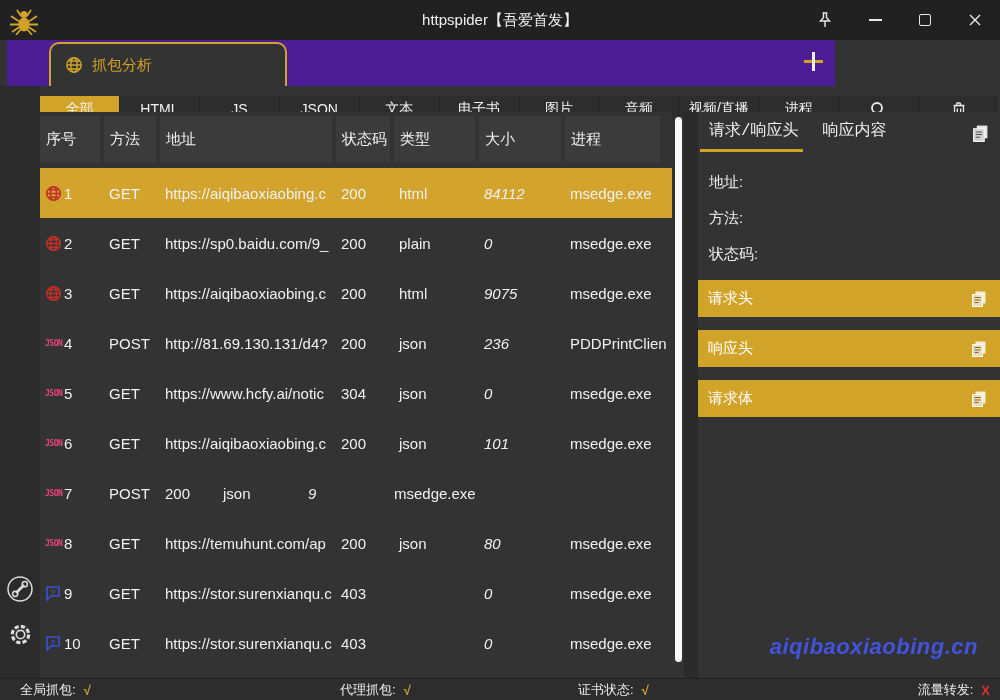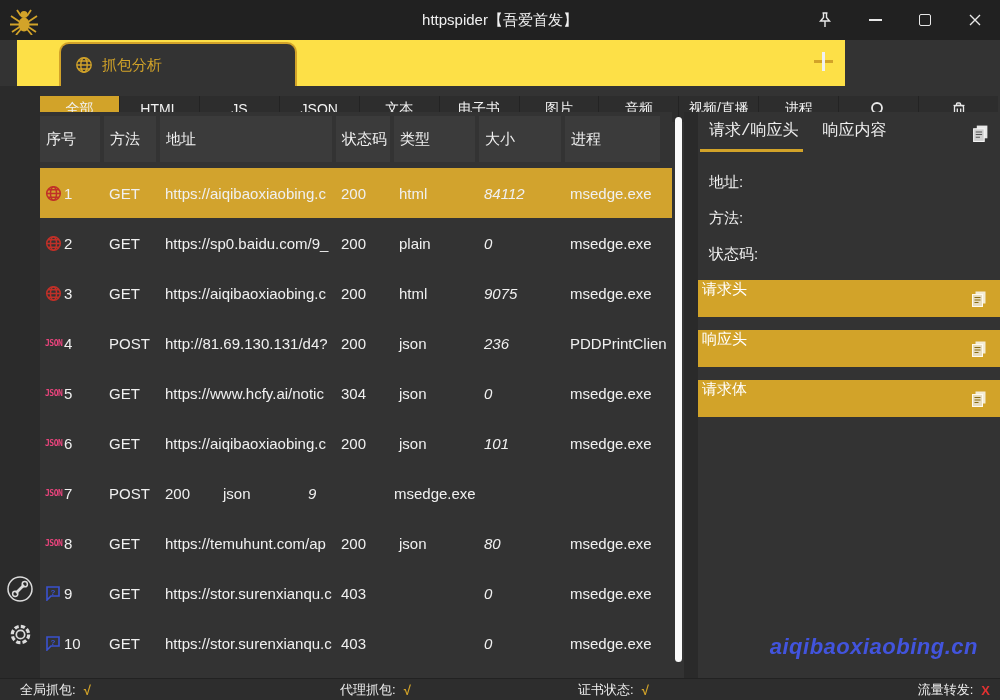--- a/index.html
+++ b/index.html
@@ -12,21 +12,21 @@
   .logo { width:34px; height:34px; margin-left:7px; display:flex; align-items:center; justify-content:center; }
   .menus { display:flex; margin-left:14px; }
   .menu-item { width:58px; text-align:center; font-size:15px; color:#f2f2f2; cursor:default; }
   .win-title { position:absolute; left:50%; top:0; height:40px; line-height:40px; transform:translateX(-50%); font-size:15px; }
   .win-controls { position:absolute; right:0; top:0; height:40px; display:flex; }
   .win-btn { width:50px; height:40px; display:flex; align-items:center; justify-content:center; }
   .min-glyph { width:13px; height:2px; background:#e8e8e8; }
   .max-glyph { width:12px; height:12px; border:1.6px solid #e8e8e8; border-radius:2px; }
 
   
-  .tabbar { position:absolute; top:40px; left:17px; width:828px; height:46px; background:#fde047; }
+  .tabbar { position:absolute; top:40px; left:7px; width:828px; height:46px; background:#4c1d95; }
   .capture-tab { position:absolute; left:42px; top:2px; width:238px; height:44px; background:#333;
     border:2px solid #d2a329; border-bottom:none; border-radius:10px 10px 0 0;
     display:flex; align-items:center; padding-left:14px; color:#d2a329; }
   .capture-tab .tab-label { margin-left:9px; font-size:15px; }
   .add-btn { position:absolute; right:12px; top:12px; width:19px; height:19px; }
   .add-btn .ph { position:absolute; left:0; top:8px; width:19px; height:3px; background:#d2a329; }
   .add-btn .pv { position:absolute; left:8px; top:0; width:3px; height:19px; background:#f0f0f0; }
 
   
   .filterbar { position:absolute; top:96px; left:40px; width:958px; height:26px; display:flex; background:#2d2d2d; }
@@ -62,22 +62,22 @@
 
   
   .panel { position:absolute; left:698px; top:112px; width:302px; height:566px; background:#333; }
   .panel-tabs { position:relative; height:42px; display:flex; align-items:center; padding-left:11px; gap:24px; }
   .panel-tab { position:relative; font-size:16px; height:42px; line-height:38px;font-family:Liberation Mono, monospace; }
   .panel-tab.active::after { content:''; position:absolute; left:-9px; right:-4px; bottom:2px; height:3px; background:#d2a329; }
   .panel-copy { position:absolute; right:11px; top:12px; }
   .panel-fields { margin:10px 0 0 11px; }
   .pfield { height:36px; display:flex; align-items:center; font-size:15px; }
   .panel-bars { position:absolute; top:168px; left:0; width:302px; }
-  .pbar { position:relative; height:37px; margin-bottom:13px; background:#d2a329; display:flex; 
-    padding-left:4px; font-size:15px; color:#fff; }
+  .pbar { position:relative; height:37px; margin-bottom:13px; background:#d2a329; display:flex; align-items:center;
+    padding-left:10px; font-size:15px; color:#fff; }
   .pbar .bar-copy { position:absolute; right:13px; top:10px; }
   .watermark { position:absolute; right:22px; bottom:18px; font-size:22px; font-weight:bold; font-style:italic;
     color:#4254dd; letter-spacing:0.5px; }
 
   
   .statusbar { position:absolute; left:0; bottom:0; width:1000px; height:22px; background:#2d2d2d; border-top:1px solid #222; }
   .status-item { position:absolute; top:0; height:22px; display:flex; align-items:center; font-size:13px; color:#eee; }
   .status-item:nth-child(1){ left:20px; }
   .status-item:nth-child(2){ left:340px;text-align:right; }
   .status-item:nth-child(3){ left:578px; }

